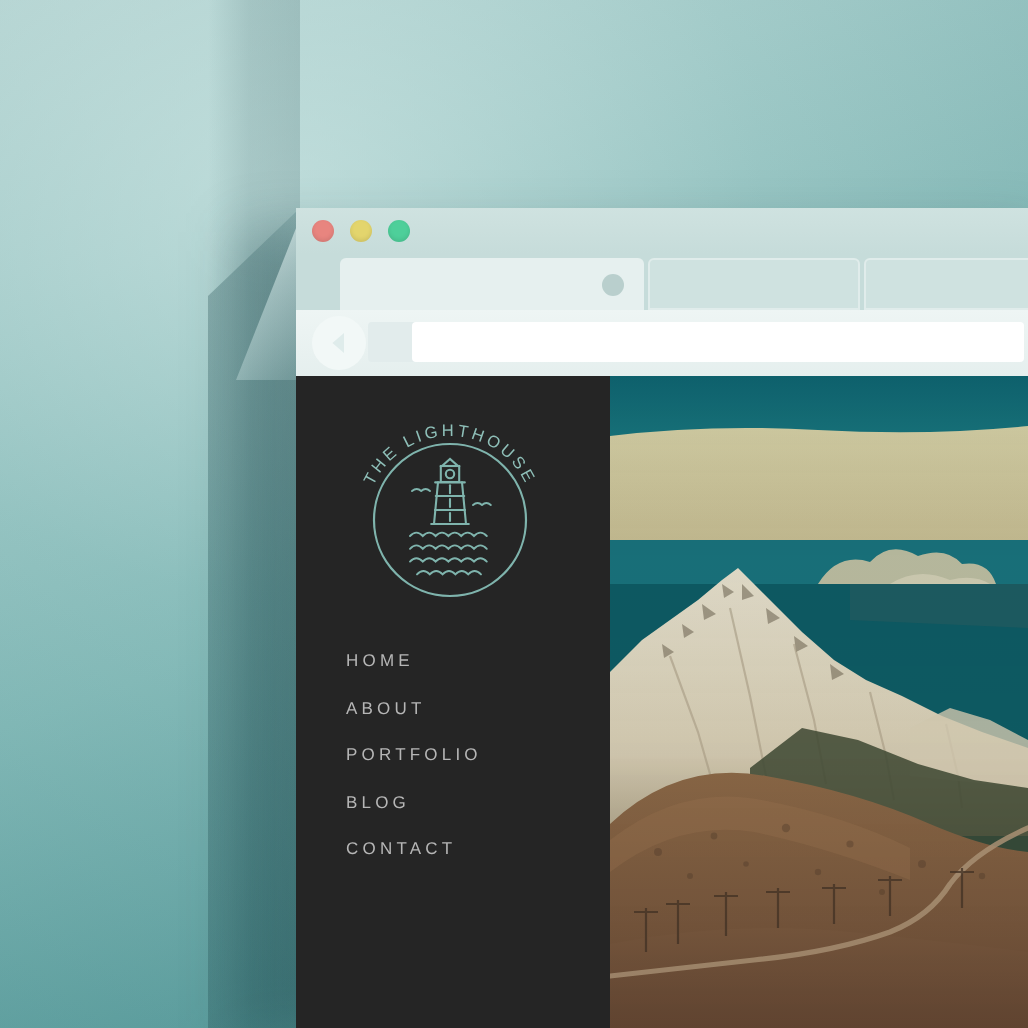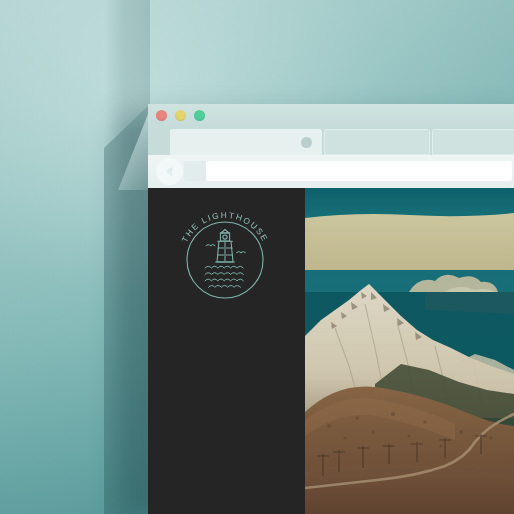--- a/index.html
+++ b/index.html
@@ -202,20 +202,27 @@
               <g stroke-width=".95">
                 <path d="M35 63 q3.2 -3.4 6.4 0 q3.2 -3.4 6.4 0 q3.2 -3.4 6.4 0 q3.2 -3.4 6.4 0 q3.2 -3.4 6.4 0 q3.2 -3.4 6.4 0"></path>
                 <path d="M35 69.4 q3.2 -3.4 6.4 0 q3.2 -3.4 6.4 0 q3.2 -3.4 6.4 0 q3.2 -3.4 6.4 0 q3.2 -3.4 6.4 0 q3.2 -3.4 6.4 0"></path>
                 <path d="M35 75.8 q3.2 -3.4 6.4 0 q3.2 -3.4 6.4 0 q3.2 -3.4 6.4 0 q3.2 -3.4 6.4 0 q3.2 -3.4 6.4 0 q3.2 -3.4 6.4 0"></path>
                 <path d="M38.5 82.2 q3.2 -3.4 6.4 0 q3.2 -3.4 6.4 0 q3.2 -3.4 6.4 0 q3.2 -3.4 6.4 0 q3.2 -3.4 6.4 0"></path>
               </g>
             </g>
           </svg>
         </div>
 
+        <nav class="nav">
+          <a class="nav-item" href="#">HOME</a>
+          <a class="nav-item" href="#">ABOUT</a>
+          <a class="nav-item" href="#">PORTFOLIO</a>
+          <a class="nav-item" href="#">BLOG</a>
+          <a class="nav-item" href="#">CONTACT</a>
+        </nav>
 
       </div>
 
       <div class="photo" title="snow-capped mountain over golden tussock hills with winding road">
         <svg width="209" height="326" viewBox="0 0 209 326">
           <defs>
             <linearGradient id="sky" x1="0" y1="0" x2="0" y2="1">
               <stop offset="0%" stop-color="#0f6874"></stop>
               <stop offset="100%" stop-color="#1b7e84"></stop>
             </linearGradient>

